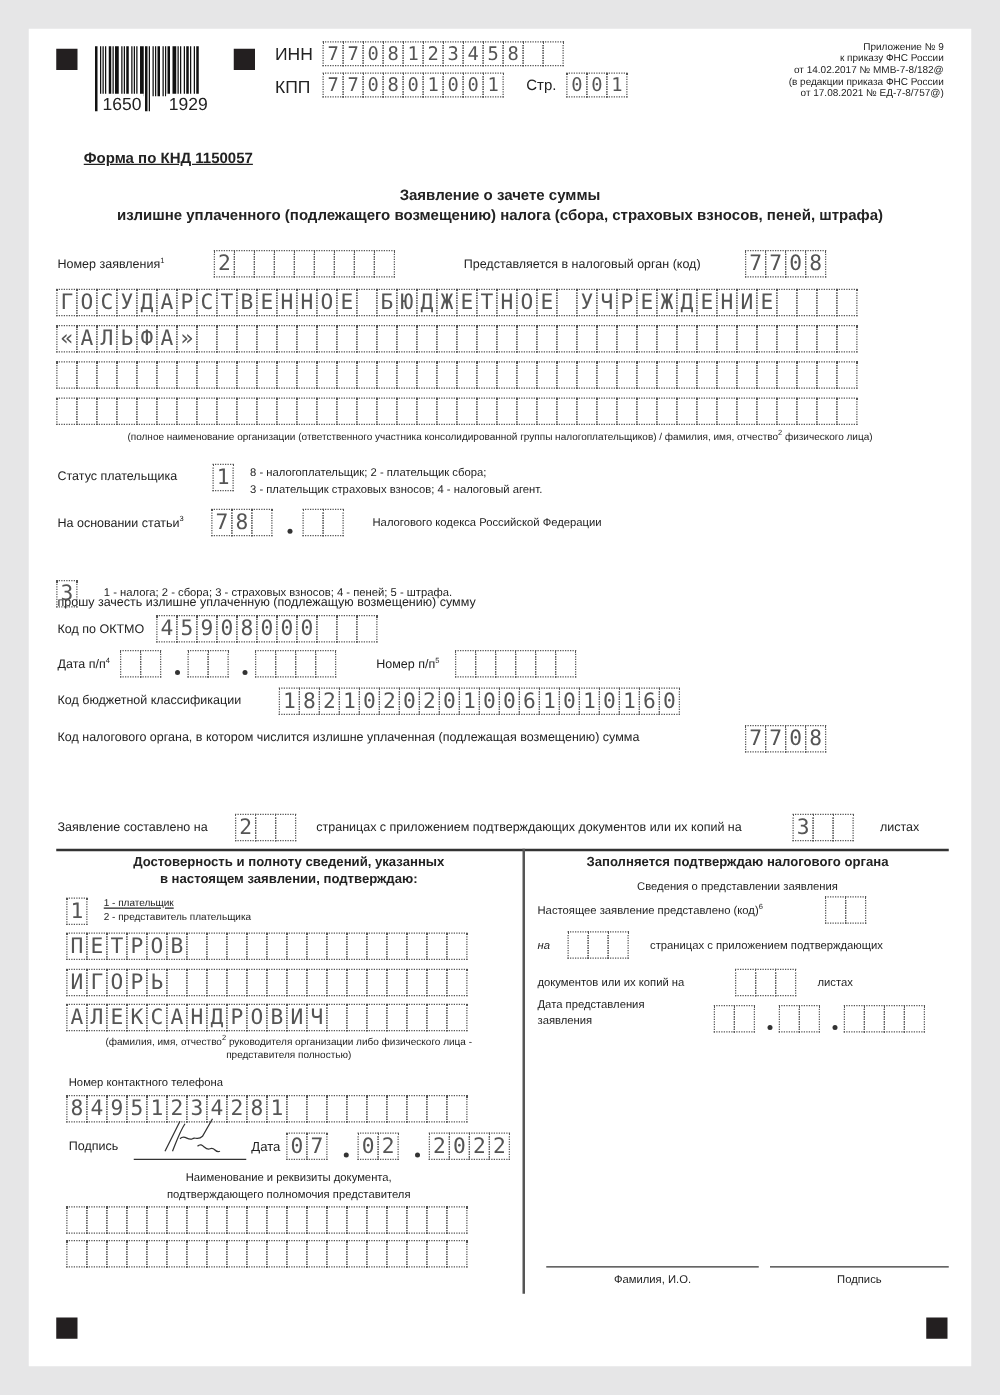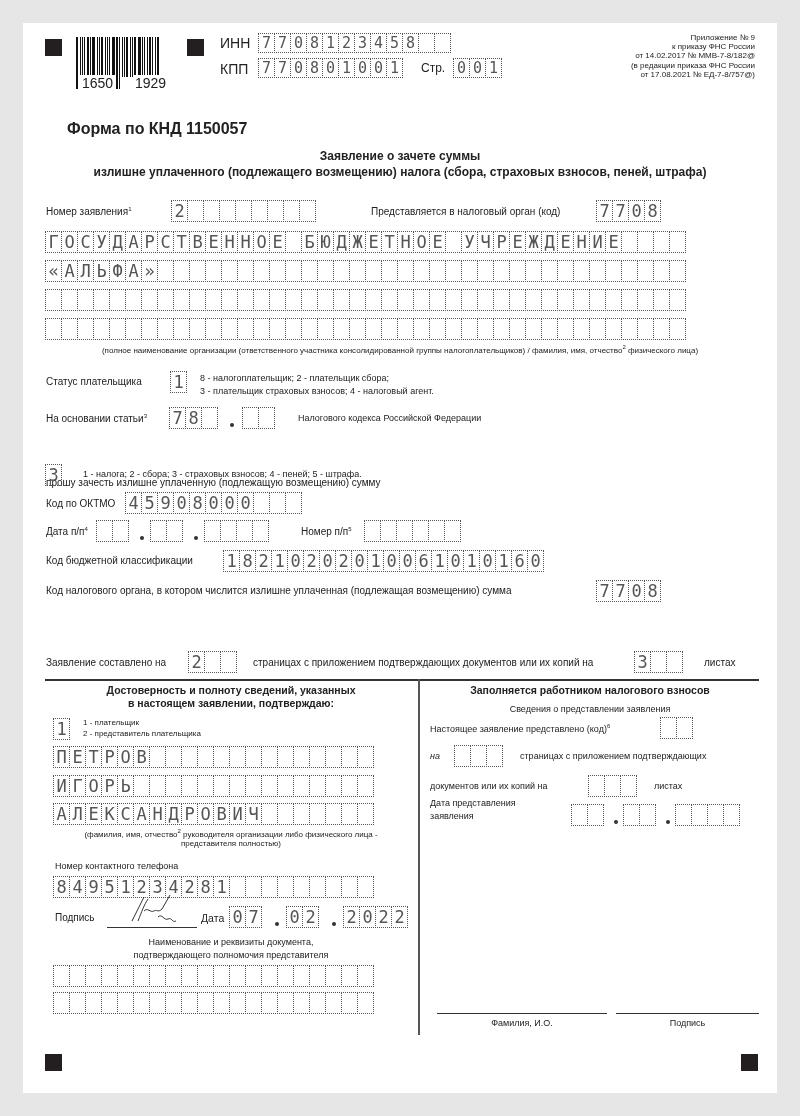--- a/index.html
+++ b/index.html
@@ -106,21 +106,21 @@
     </div>
 
   <div class="abs" style="right:22px;top:10px;text-align:right;">
     <div class="t xs" style="position:static;">Приложение № 9</div>
     <div class="t xs" style="position:static;">к приказу ФНС России</div>
     <div class="t xs" style="position:static;">от 14.02.2017 № ММВ-7-8/182@</div>
     <div class="t xs" style="position:static;">(в редакции приказа ФНС России</div>
     <div class="t xs" style="position:static;">от 17.08.2021 № ЕД-7-8/757@)</div>
   </div>
 
-  <div class="t b" style="left:44px;top:97px;font-size:16px;">Форма по КНД 1150057</div>
+  <div class="t b" style="left:44px;top:97px;font-size:12px;text-decoration:underline;">Форма по КНД 1150057</div>
 
   <div class="t b" style="left:0;width:754px;text-align:center;top:127px;font-size:12px;">Заявление о зачете суммы</div>
   <div class="t b" style="left:0;width:754px;text-align:center;top:143px;font-size:12px;">излишне уплаченного (подлежащего возмещению) налога (сбора, страховых взносов, пеней, штрафа)</div>
 
   <div class="t" style="left:23px;top:183px;font-size:10px;"><span>Номер заявления</span><sup>1</sup></div>
   <div class="cells" style="left:148px;top:177px;">
       <div class="cell">2</div>
       <div class="cell"></div>
       <div class="cell"></div>
       <div class="cell"></div>
@@ -424,21 +424,21 @@
   <div class="t" style="left:681px;top:634px;font-size:10px;">листах</div>
 
   <div class="hline" style="left:22px;top:656px;width:714px;"></div>
   <div class="vline" style="left:395px;top:656px;height:356px;"></div>
 
   <div class="t b" style="left:22px;width:372px;text-align:center;top:661px;font-size:10.5px;">Достоверность и полноту сведений, указанных</div>
   <div class="t b" style="left:22px;width:372px;text-align:center;top:674px;font-size:10.5px;">в настоящем заявлении, подтверждаю:</div>
   <div class="cells" style="left:30px;top:695px;">
       <div class="cell">1</div>
     </div>
-  <div class="t xs" style="left:60px;top:695px;">1 - плательщик</div>
+  <div class="t xs" style="left:60px;top:695px;text-decoration:underline;">1 - плательщик</div>
   <div class="t xs" style="left:60px;top:706px;">2 - представитель плательщика</div>
 
   <div class="cells" style="left:30px;top:723px;">
       <div class="cell">П</div>
       <div class="cell">Е</div>
       <div class="cell">Т</div>
       <div class="cell">Р</div>
       <div class="cell">О</div>
       <div class="cell">В</div>
       <div class="cell"></div>
@@ -592,21 +592,21 @@
       <div class="cell"></div>
       <div class="cell"></div>
       <div class="cell"></div>
       <div class="cell"></div>
       <div class="cell"></div>
       <div class="cell"></div>
       <div class="cell"></div>
       <div class="cell"></div>
     </div>
 
-  <div class="t b" style="left:398px;width:338px;text-align:center;top:661px;font-size:10.5px;">Заполняется работником налогового взносов</div>
+  <div class="t b" style="left:398px;width:338px;text-align:center;top:661px;font-size:10.5px;">Заполняется подтверждаю налогового органа</div>
   <div class="t sm" style="left:398px;width:338px;text-align:center;top:681px;">Сведения о представлении заявления</div>
   <div class="t sm" style="left:407px;top:700px;"><span>Настоящее заявление представлено (код)</span><sup>6</sup></div>
   <div class="cells" style="left:637px;top:694px;">
       <div class="cell"></div>
       <div class="cell"></div>
     </div>
   <div class="t sm" style="left:407px;top:728px;font-style:italic;">на</div>
   <div class="cells" style="left:431px;top:722px;">
       <div class="cell"></div>
       <div class="cell"></div>

